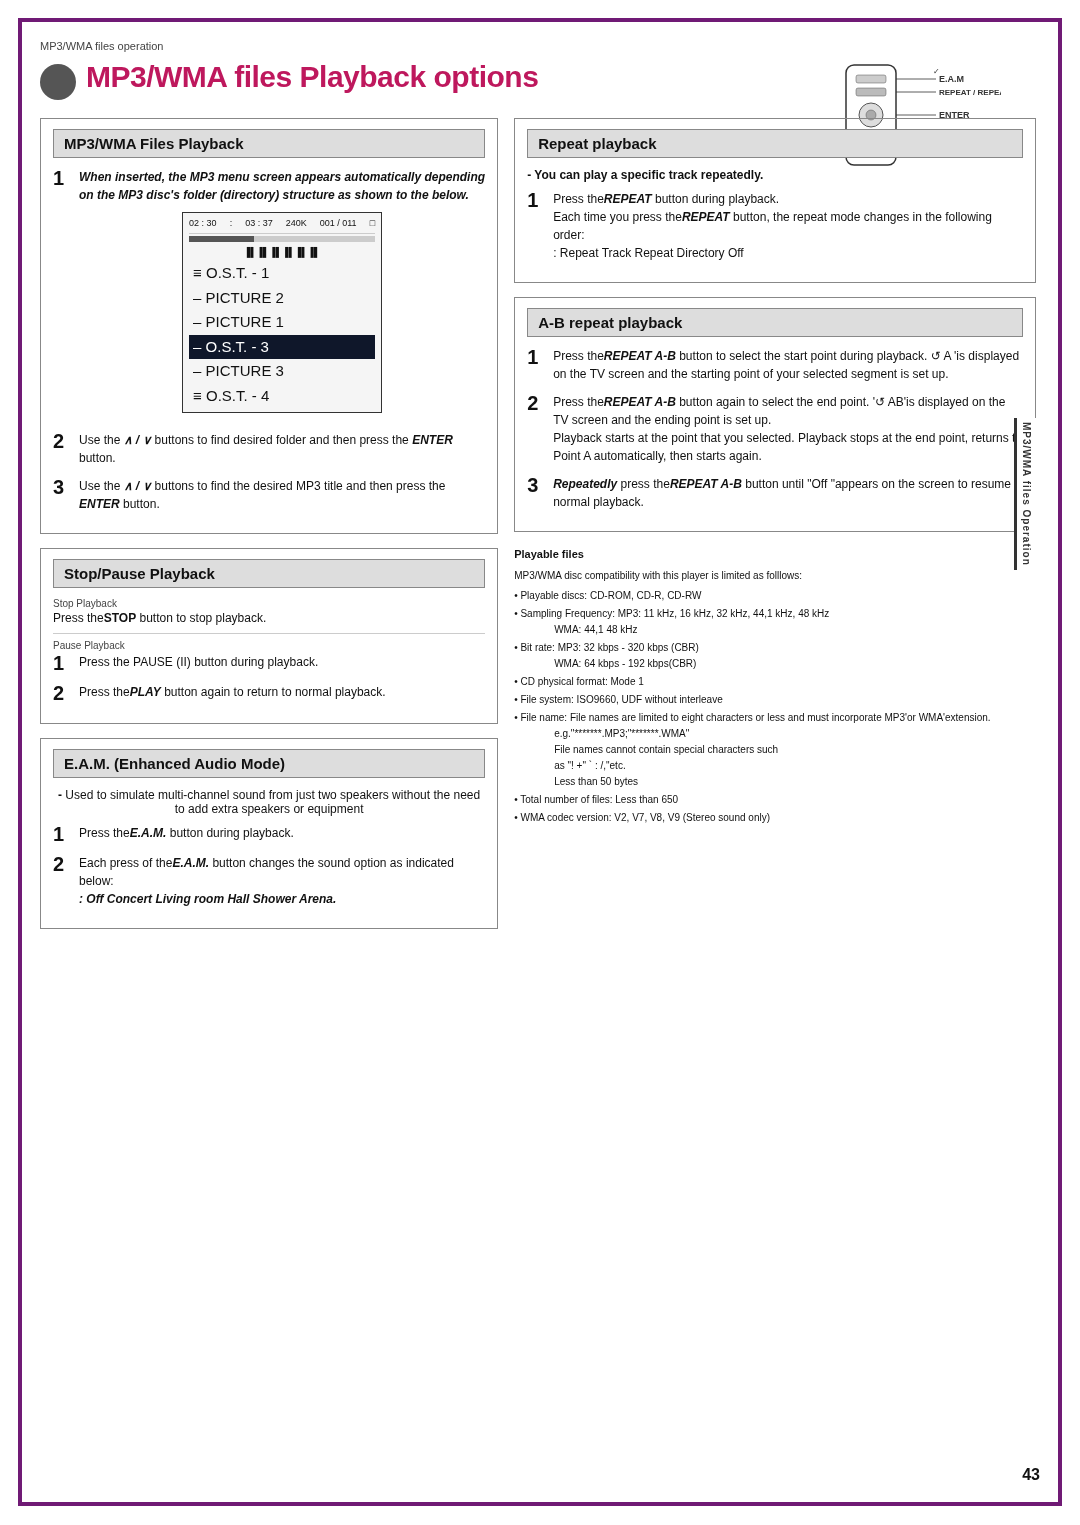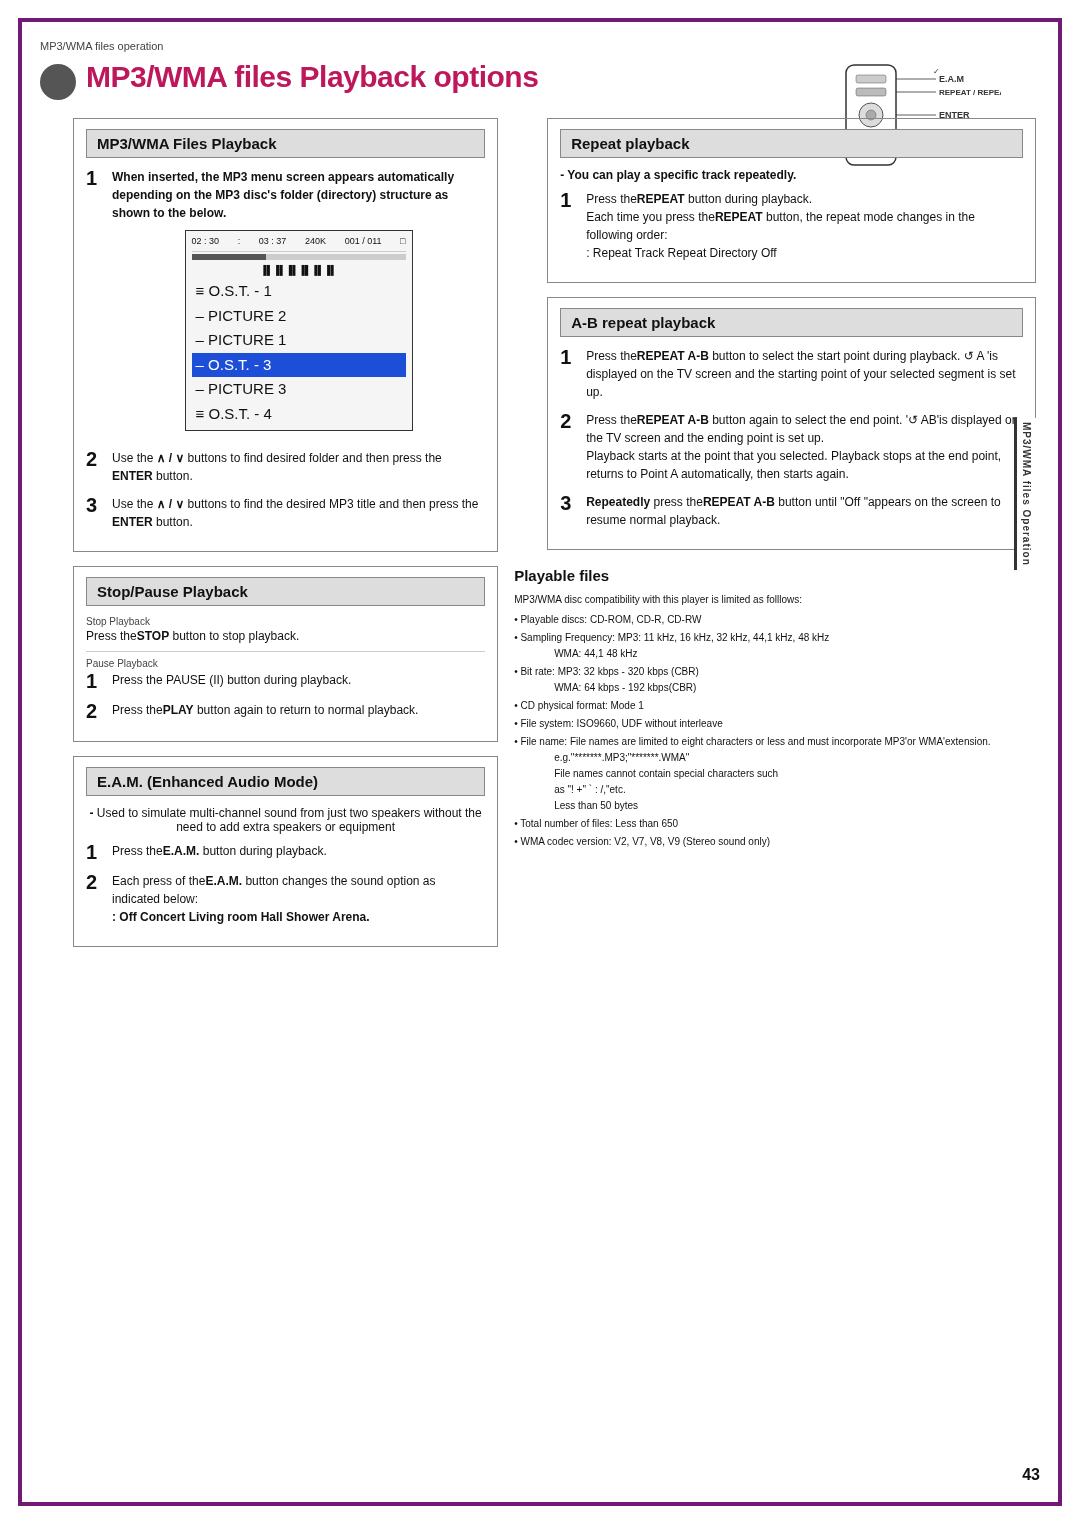--- a/index.html
+++ b/index.html
@@ -74,47 +74,46 @@
       border: 1.5px solid #888;
       padding: 5px 10px;
       font-size: 15px;
       font-weight: bold;
       margin-bottom: 10px;
     }
     .section-box {
       border: 1.5px solid #888;
       padding: 10px 12px;
       margin-bottom: 14px;
-      margin-left: 33px;
     }
     
     .step {
       display: flex;
       align-items: flex-start;
       margin-bottom: 10px;
       gap: 8px;
     }
     .step-num {
       font-size: 20px;
       font-weight: bold;
       line-height: 1;
       min-width: 18px;
       flex-shrink: 0;
     }
     .step-content {
       font-size: 12px;
       line-height: 1.5;
     }
-    .step-content b { font-weight: bold; }
+    .step-content b { font-weight: bold; font-style: italic; }
     
     .mp3-screen {
       border: 1px solid #333;
       background: #f5f5f5;
       margin: 8px auto;
-      width: 228px;
+      width: 200px;
       padding: 4px 6px;
       font-size: 10px;
     }
     .mp3-screen-top {
       display: flex;
       justify-content: space-between;
       font-size: 9px;
       border-bottom: 1px solid #ccc;
       padding-bottom: 2px;
       margin-bottom: 2px;
@@ -125,21 +124,21 @@
       margin-bottom: 4px;
       position: relative;
     }
     .mp3-screen-progress-bar {
       height: 100%;
       background: #555;
       width: 35%;
     }
     .mp3-file-list { font-size: 15px; }
     .mp3-file-item { padding: 1px 4px; }
-    .mp3-file-item.selected { background: #1d4ed8; color: #fff; }
+    .mp3-file-item.selected { background: #0f172a; color: #fff; }
 
     
     .bullet-section {
       margin-bottom: 8px;
     }
     .bullet-item {
       font-size: 12px;
       margin-bottom: 2px;
     }
 
@@ -178,21 +177,21 @@
       padding: 4px;
       border-left: 3px solid #333;
       background: #fff;
     }
 
     .playable-files {
       font-size: 10px;
       line-height: 1.6;
     }
     .playable-files .pf-title {
-      font-size: 15px;
+      font-size: 11px;
       font-weight: bold;
       margin-bottom: 4px;
     }
     .playable-files ul {
       padding-left: 0;
       list-style: none;
     }
     .playable-files ul li::before {
       content: "• ";
     }

